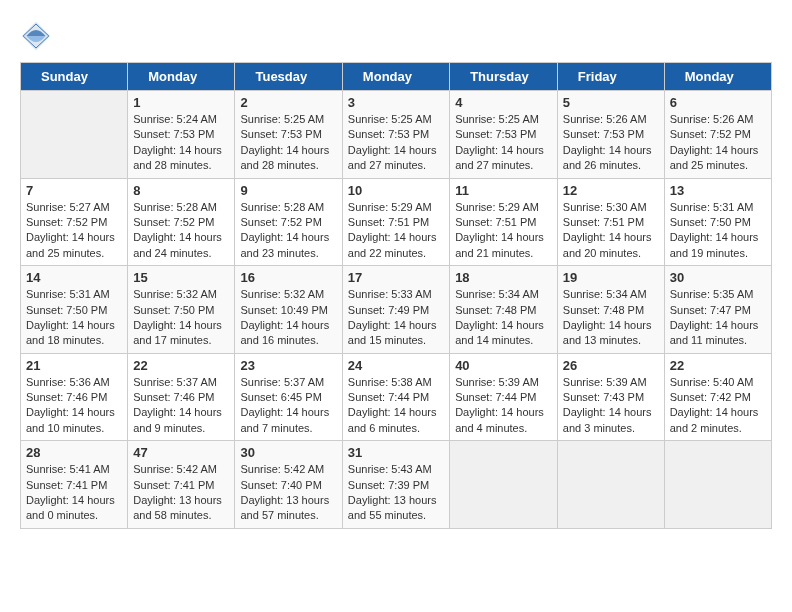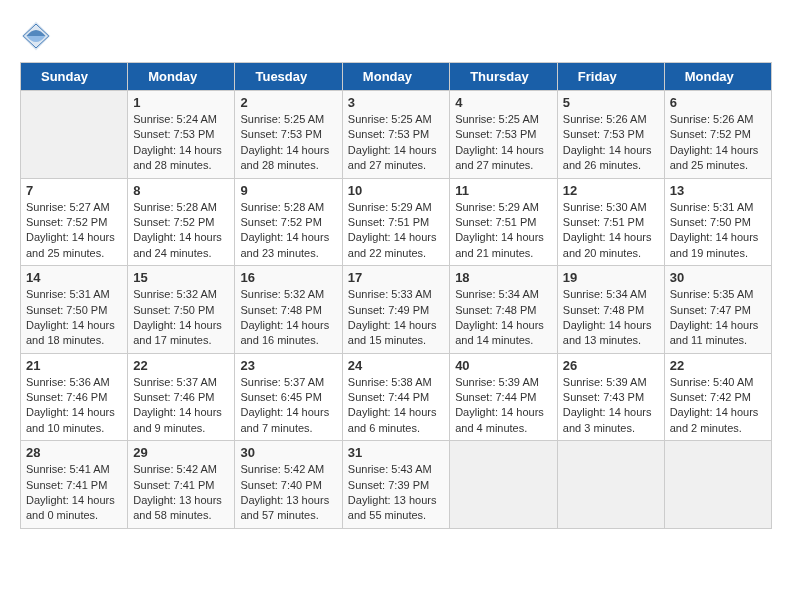--- a/index.html
+++ b/index.html
@@ -236,21 +236,21 @@
         <td>
           <span class="day-num">15</span>
           <div class="day-info">Sunrise: 5:32 AM
 Sunset: 7:50 PM
 Daylight: 14 hours
 and 17 minutes.</div>
         </td>
         <td>
           <span class="day-num">16</span>
           <div class="day-info">Sunrise: 5:32 AM
-Sunset: 7:48 PM
+Sunset: 10:49 PM
 Daylight: 14 hours
 and 16 minutes.</div>
         </td>
         <td>
           <span class="day-num">17</span>
           <div class="day-info">Sunrise: 5:33 AM
 Sunset: 7:49 PM
 Daylight: 14 hours
 and 15 minutes.</div>
         </td>
@@ -329,21 +329,21 @@
       </tr>
       <tr>
         <td>
           <span class="day-num">28</span>
           <div class="day-info">Sunrise: 5:41 AM
 Sunset: 7:41 PM
 Daylight: 14 hours
 and 0 minutes.</div>
         </td>
         <td>
-          <span class="day-num">29</span>
+          <span class="day-num">47</span>
           <div class="day-info">Sunrise: 5:42 AM
 Sunset: 7:41 PM
 Daylight: 13 hours
 and 58 minutes.</div>
         </td>
         <td>
           <span class="day-num">30</span>
           <div class="day-info">Sunrise: 5:42 AM
 Sunset: 7:40 PM
 Daylight: 13 hours

